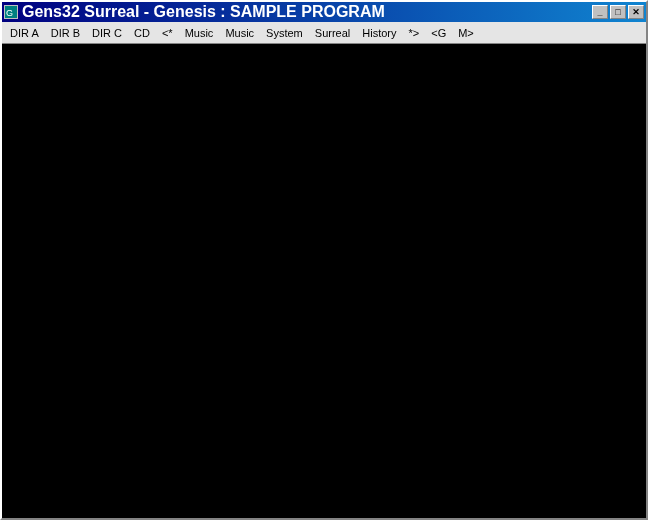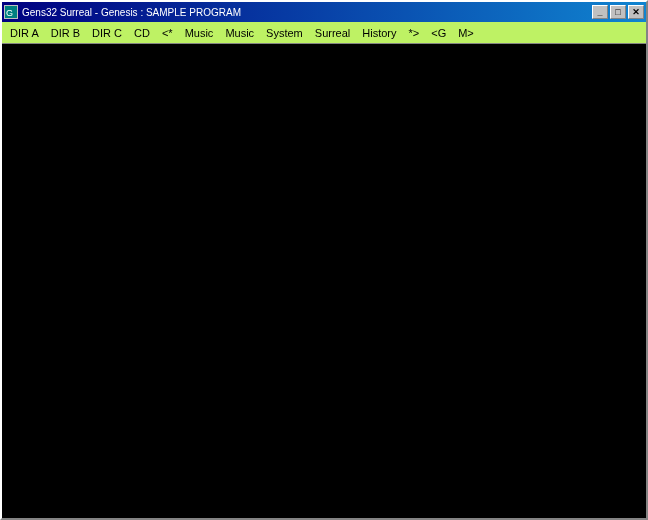--- a/index.html
+++ b/index.html
@@ -48,22 +48,22 @@
       height: 14px;
       background: #c0c0c0;
       display: flex;
       align-items: center;
       justify-content: center;
       font-size: 9px;
     }
 
     .title-text {
       color: #fff;
-      font-size: 10px;
-      font-weight: normal;
+      font-size: 16px;
+      font-weight: bold;
       text-align: right;
     }
 
     .title-buttons {
       display: flex;
       gap: 2px;
     }
 
     .title-btn {
       width: 16px;
@@ -78,21 +78,21 @@
       align-items: center;
       justify-content: center;
       font-size: 9px;
       cursor: pointer;
       color: #000;
       font-weight: bold;
     }
 
     .menu-bar {
       height: 22px;
-      background: #bef264;
+      background: #e5e5e5;
       display: flex;
       align-items: center;
       padding: 0 2px;
       flex-shrink: 0;
       border-bottom: 1px solid #848484;
     }
 
     .menu-item {
       padding: 2px 6px;
       color: #000;

